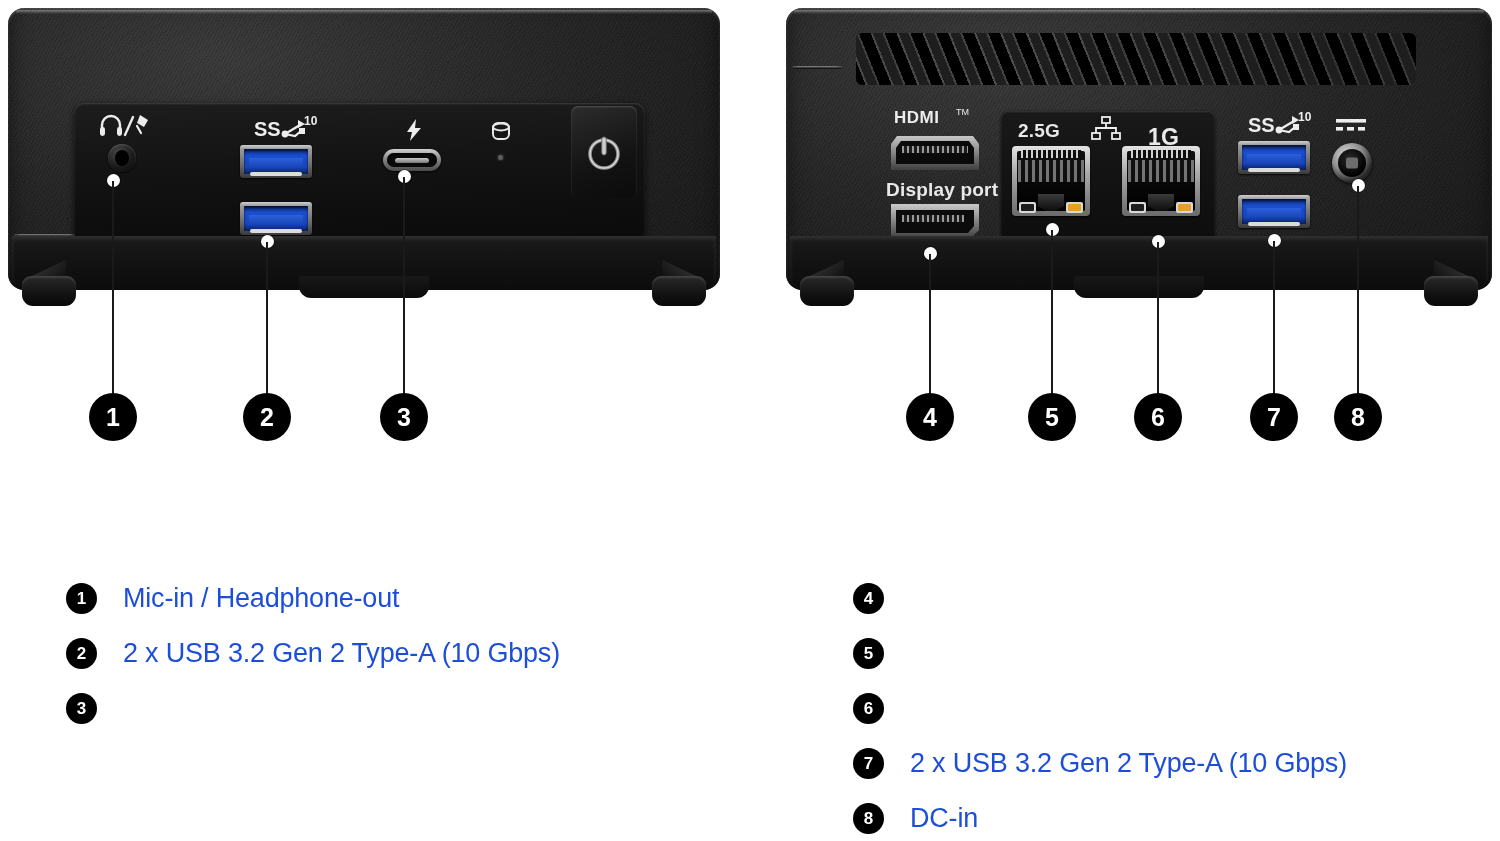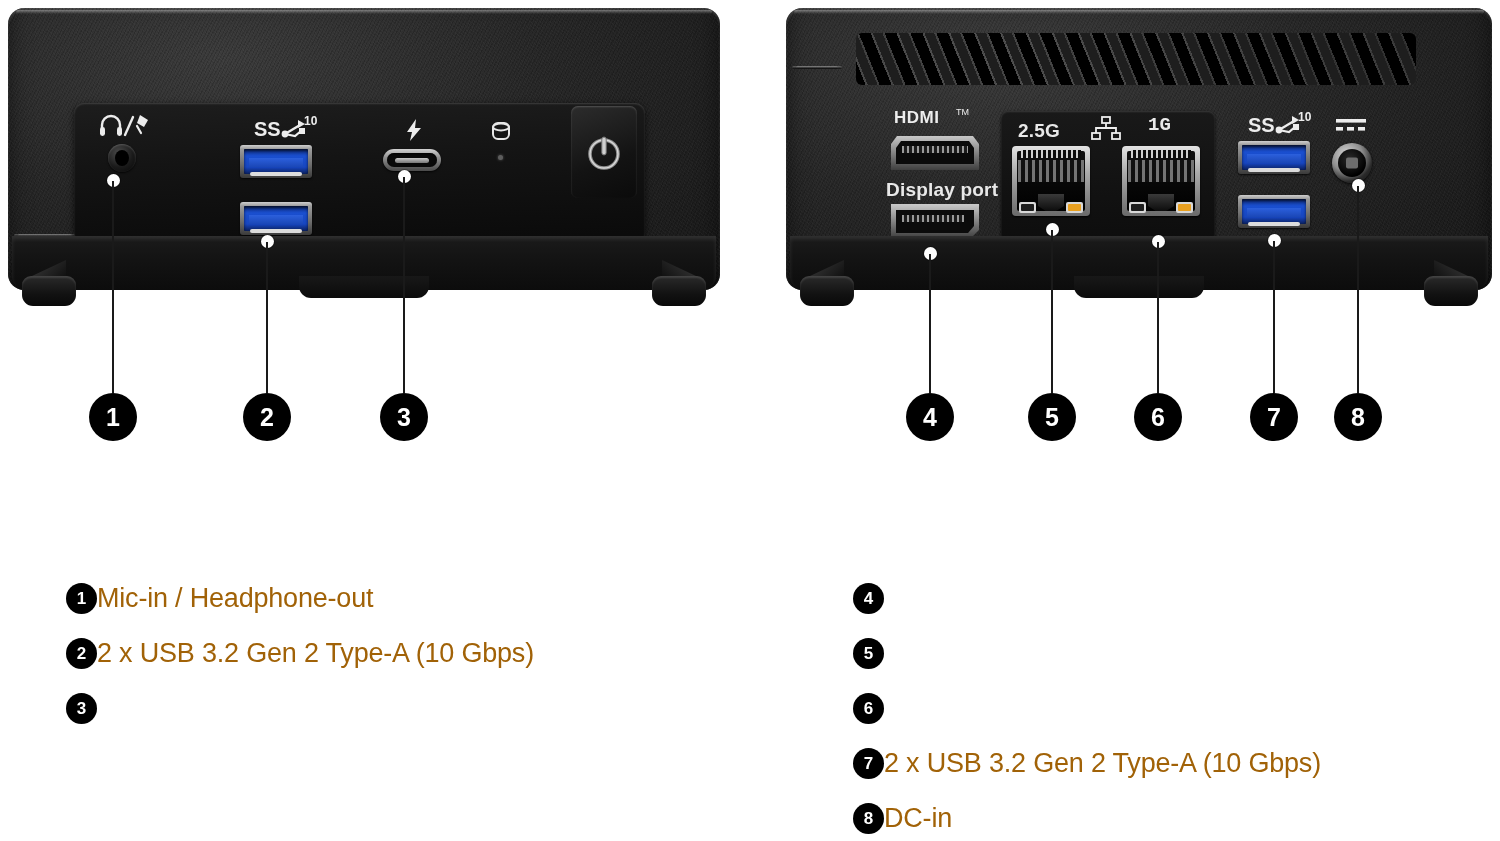--- a/index.html
+++ b/index.html
@@ -146,21 +146,21 @@
   .bubble{position:absolute;width:48px;height:48px;border-radius:50%;background:#000;
      color:#fff;font-weight:700;font-size:25px;display:flex;align-items:center;
      justify-content:center;line-height:1;}
 
   
   .legend{position:absolute;}
   .legrow{position:absolute;display:flex;align-items:center;height:40px;}
   .legnum{width:31px;height:31px;border-radius:50%;background:#000;color:#fff;
      font-weight:700;font-size:17px;display:flex;align-items:center;justify-content:center;
      flex:0 0 31px;line-height:1;}
-  .legtext{margin-left:0;font-size:27px;color:#a16207;white-space:nowrap;letter-spacing:-.2px;text-align:right;}
+  .legtext{margin-left:26px;font-size:27px;color:#1d4ed8;white-space:nowrap;letter-spacing:-.2px;text-align:right;}
 </style>
 </head>
 <body>
 
 <div class="stage">
 
   <div class="unit" id="frontunit" style="left:8px;top:8px;width:712px;height:282px;">
     <div class="body"></div>
     <div class="grain"></div>
     <div class="topedge"></div>
@@ -274,21 +274,21 @@
     <div class="lanblock" style="left:215px;top:103px;width:214px;height:131px;"></div>
     <div class="lbl" style="left:232px;top:113px;font-size:19px;">2.5G</div>
     <div style="position:absolute;left:304px;top:108px;width:32px;height:26px;">
       <svg viewBox="0 0 32 26" width="32" height="26">
         <rect x="12" y="1" width="8" height="6" fill="none" stroke="#ededed" stroke-width="1.8"></rect>
         <rect x="2" y="17" width="8" height="6" fill="none" stroke="#ededed" stroke-width="1.8"></rect>
         <rect x="22" y="17" width="8" height="6" fill="none" stroke="#ededed" stroke-width="1.8"></rect>
         <path d="M16 7 v5 M6 17 v-5 h20 v5" fill="none" stroke="#ededed" stroke-width="1.8"></path>
       </svg>
     </div>
-    <div class="lbl" style="left:362px;top:108px;font-size:19px;font-family:Liberation Mono, monospace;">1G</div>
+    <div class="lbl" style="left:362px;top:118px;font-size:23px;">1G</div>
 
     <div class="rj45" style="left:226px;top:138px;">
       <div class="cav"></div>
         <div class="pins"></div>
         <div class="teeth"></div>
         <div class="tab"></div>
       <div class="ld" style="left:7px;">
           <span style="background:#1d1d1d;"></span>
         </div>
       <div class="ld" style="right:7px;">

